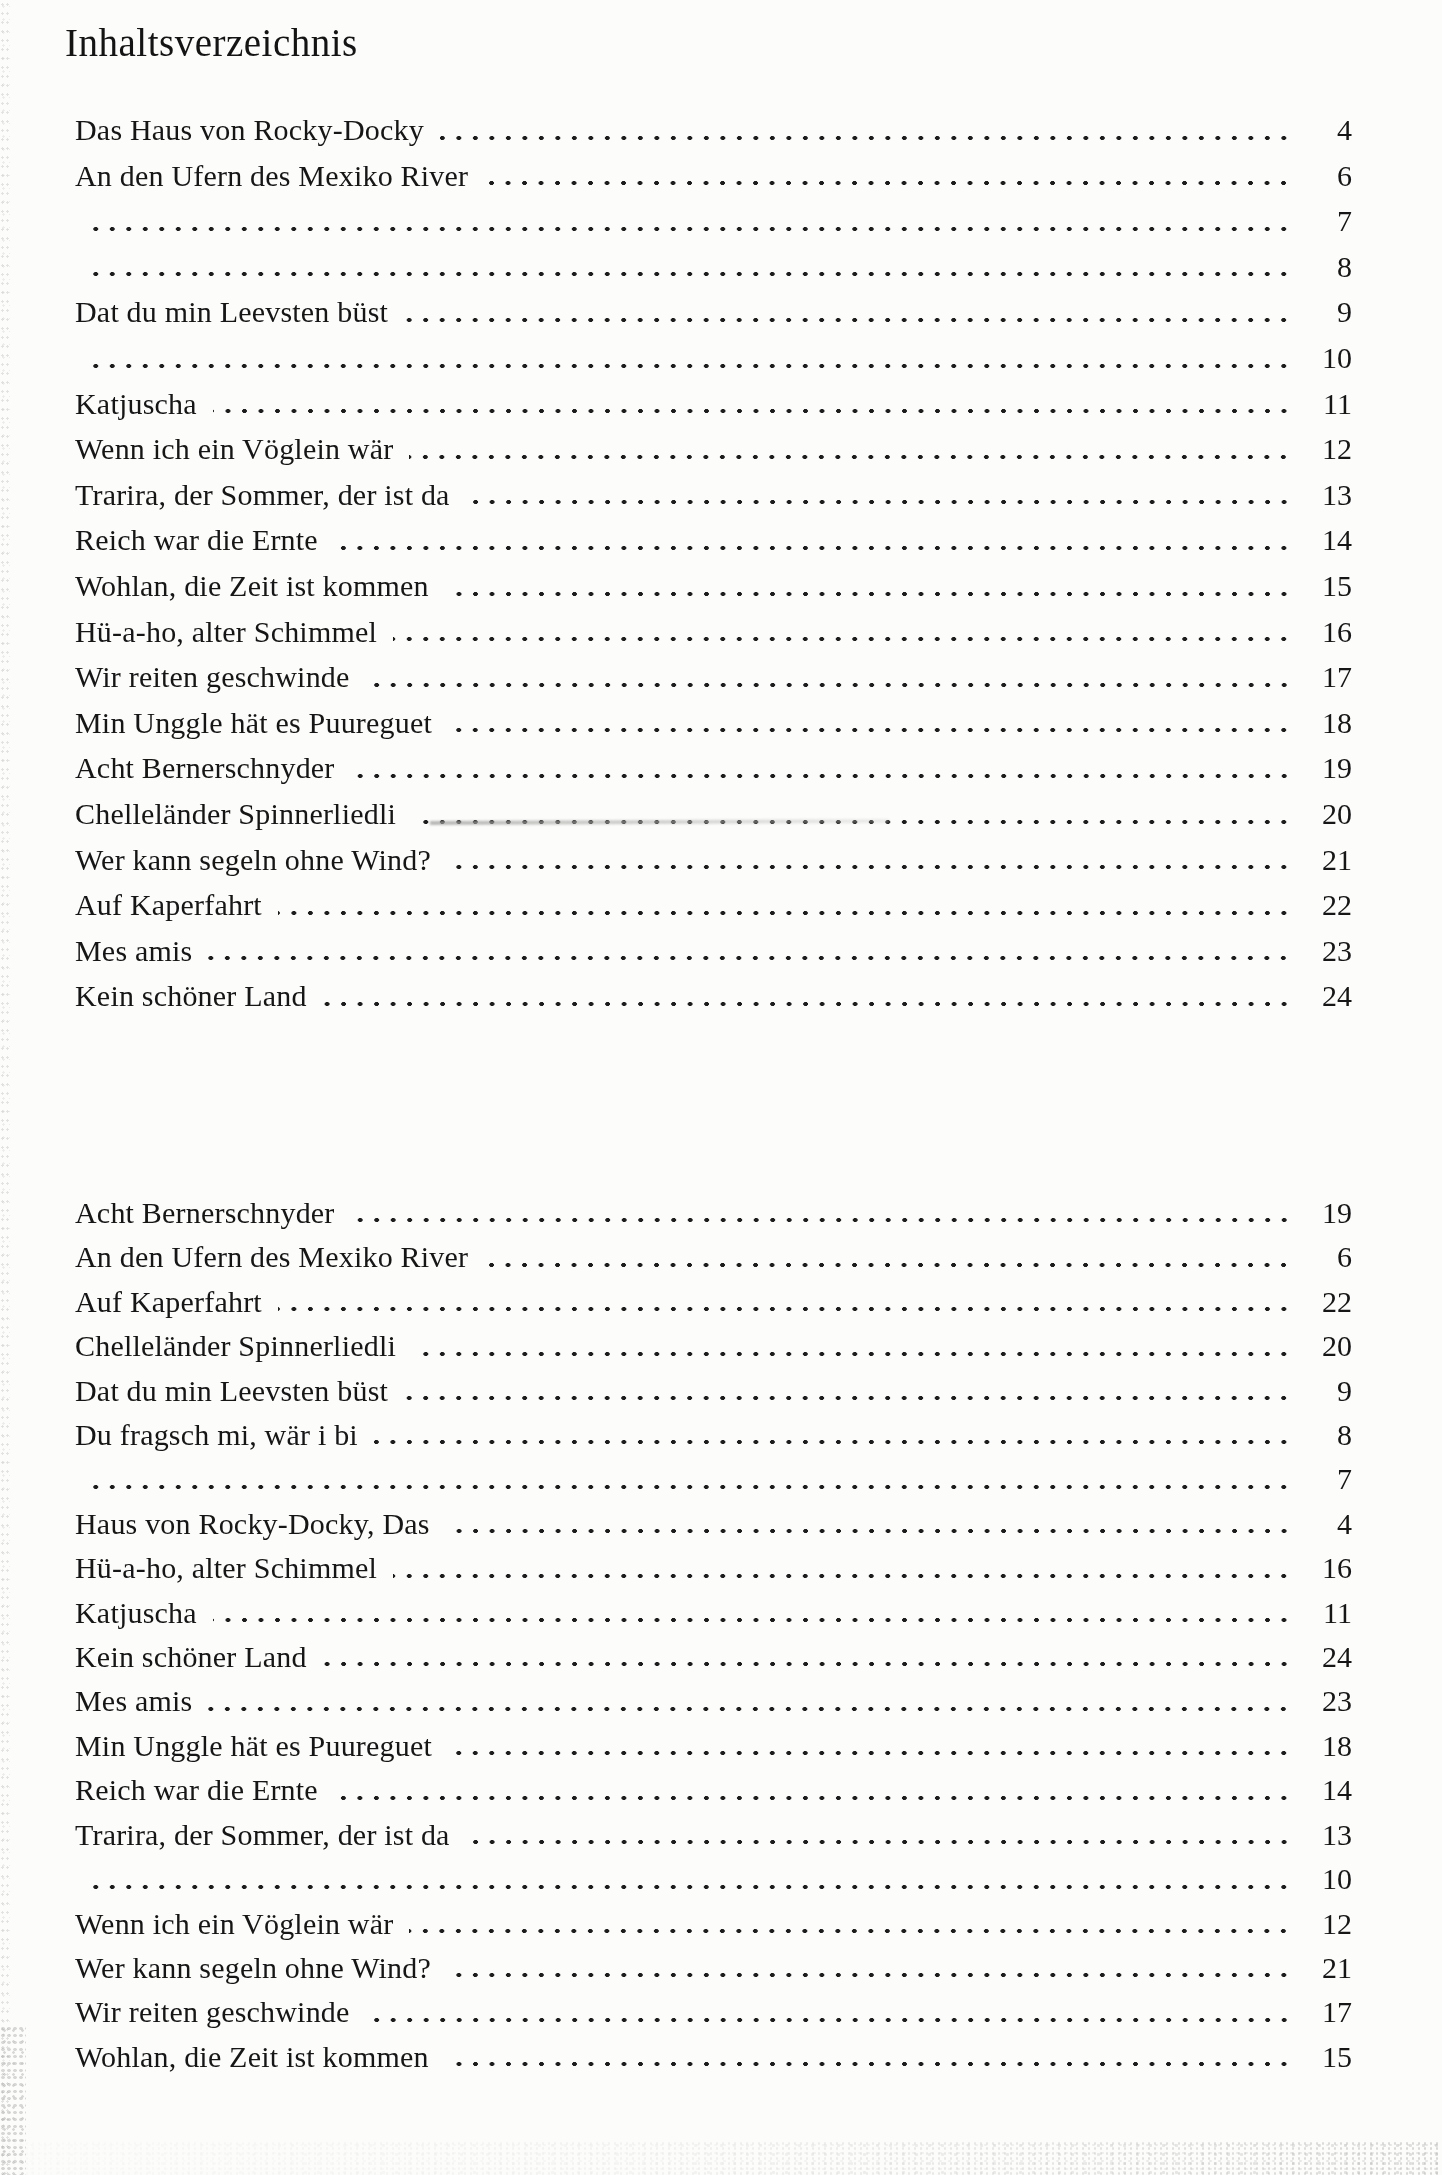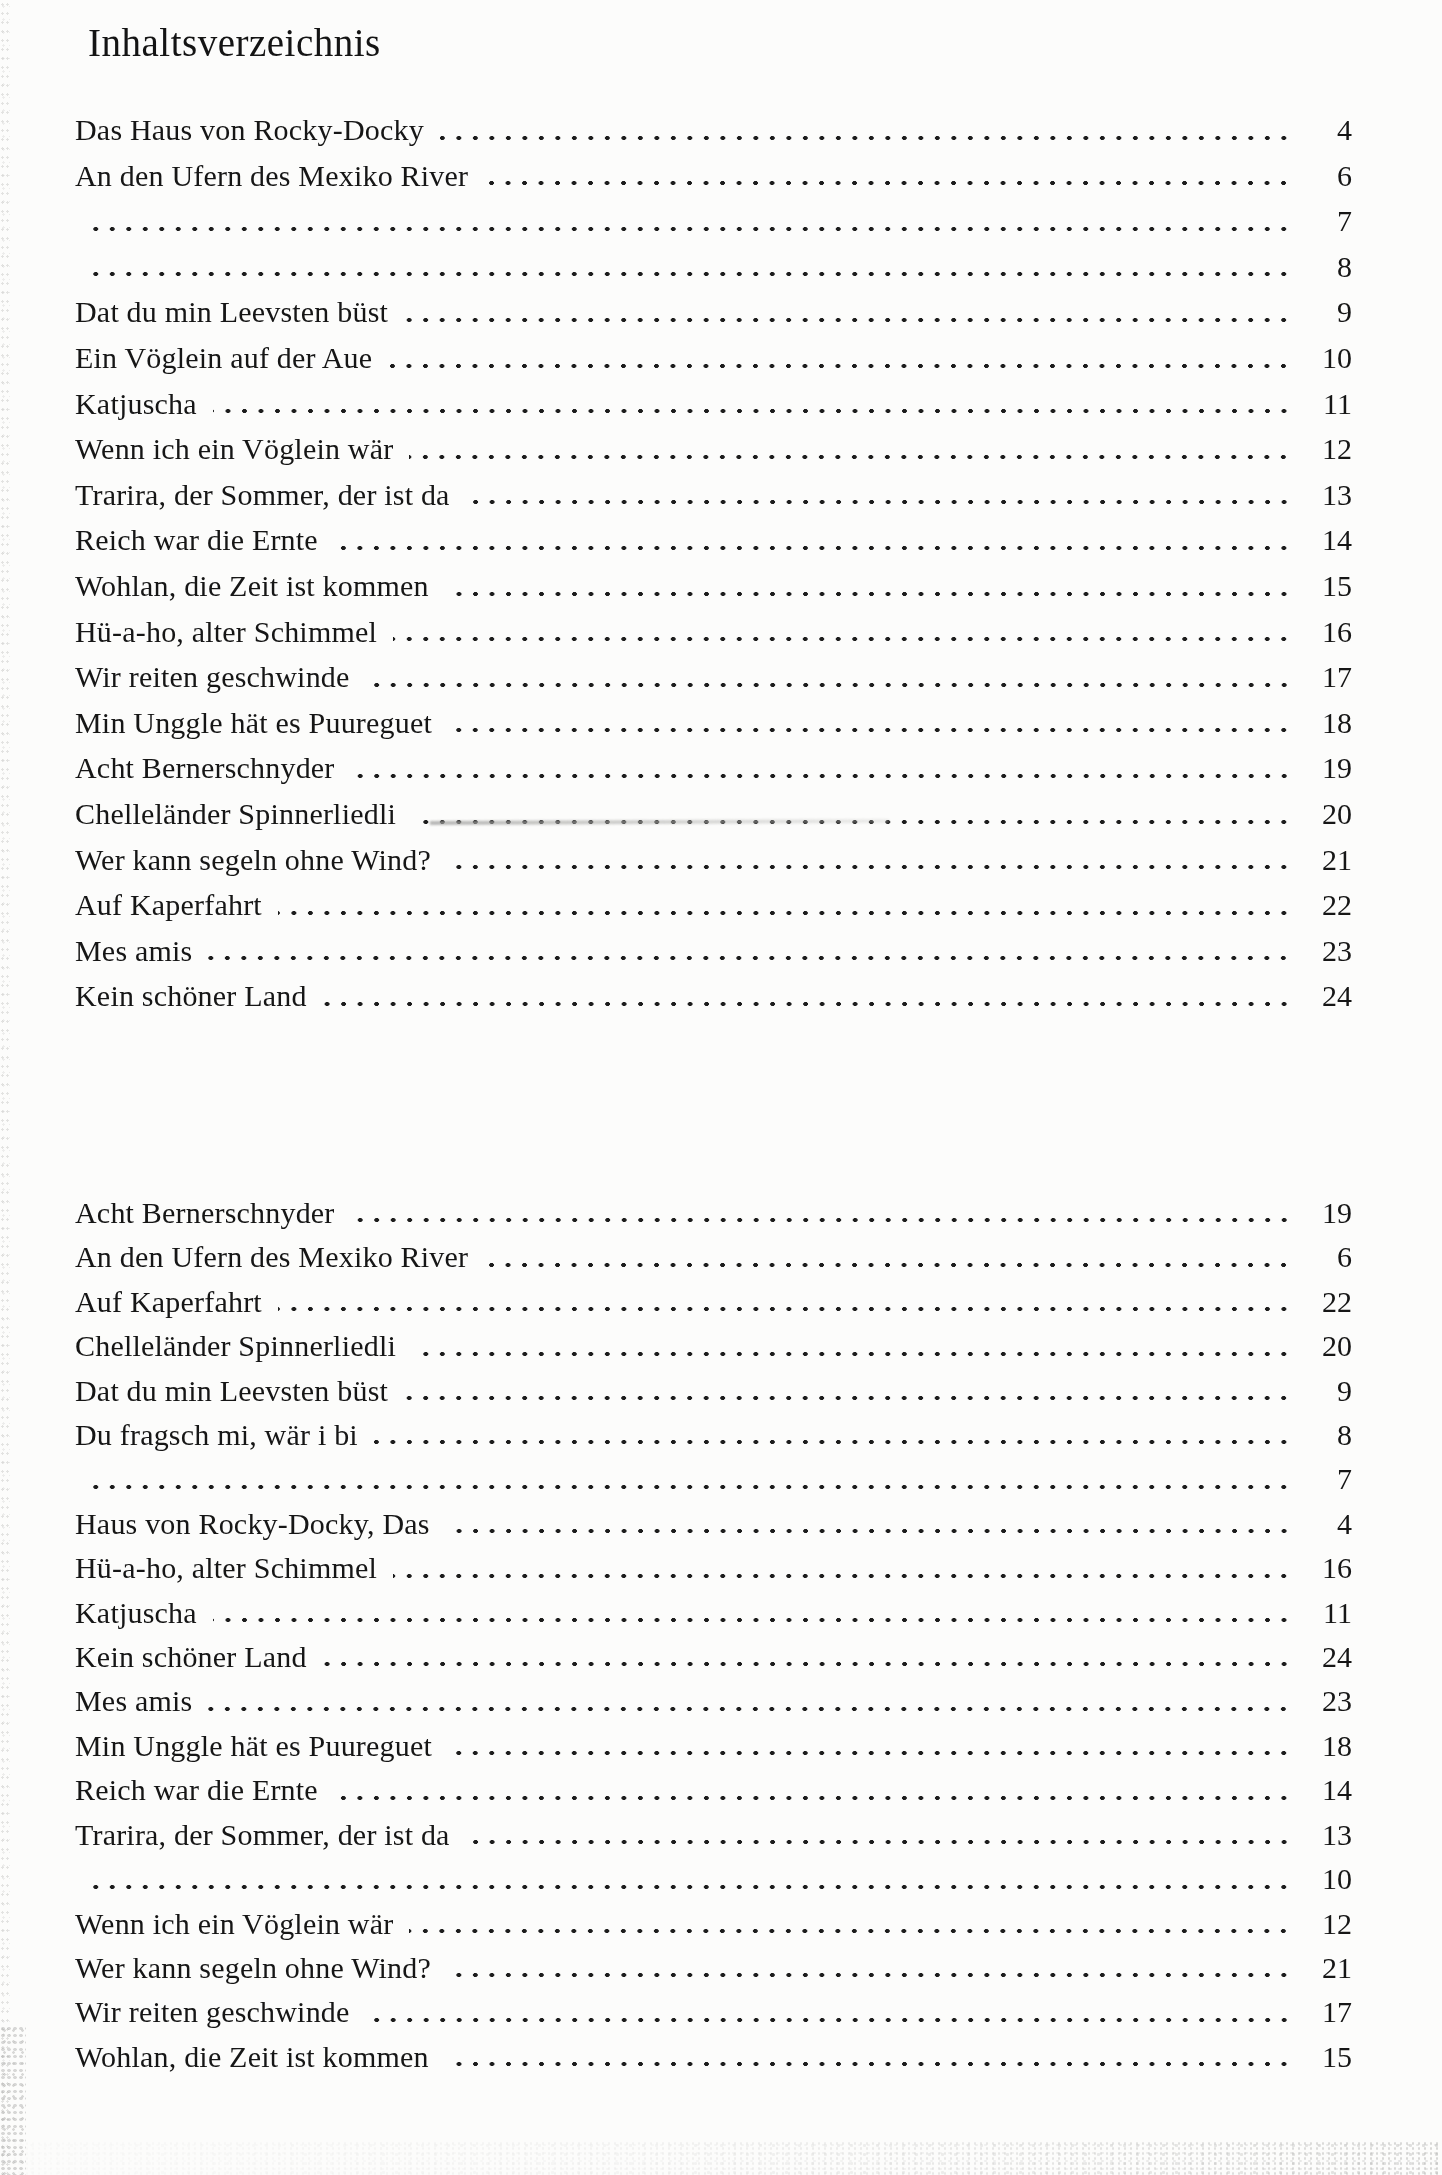--- a/index.html
+++ b/index.html
@@ -10,21 +10,21 @@
   }
   .page {
     position: relative;
     width: 1442px; height: 2175px;
     background: #fcfcfb;
     color: #161616;
     overflow: hidden;
   }
   .title {
     position: absolute;
-    top: 20px; left: 88px;
+    top: 20px; left: 65px;
     margin: 0;
     font-size: 39px;
     font-weight: 400;
     letter-spacing: 0.5px;
     color: #141414;
   }
   .toc {
     position: absolute;
     left: 75px; right: 90px;
   }
@@ -132,21 +132,20 @@
       <div class="toc-row">
         <span class="leader"></span>
         <span class="page-num">8</span>
       </div>
       <div class="toc-row">
         <span class="entry-title">Dat du min Leevsten büst</span>
         <span class="leader"></span>
         <span class="page-num">9</span>
       </div>
       <div class="toc-row">
-        <span class="entry-title">Ein Vöglein auf der Aue</span>
         <span class="leader"></span>
         <span class="page-num">10</span>
       </div>
       <div class="toc-row">
         <span class="entry-title">Katjuscha</span>
         <span class="leader"></span>
         <span class="page-num">11</span>
       </div>
       <div class="toc-row">
         <span class="entry-title">Wenn ich ein Vöglein wär</span>

